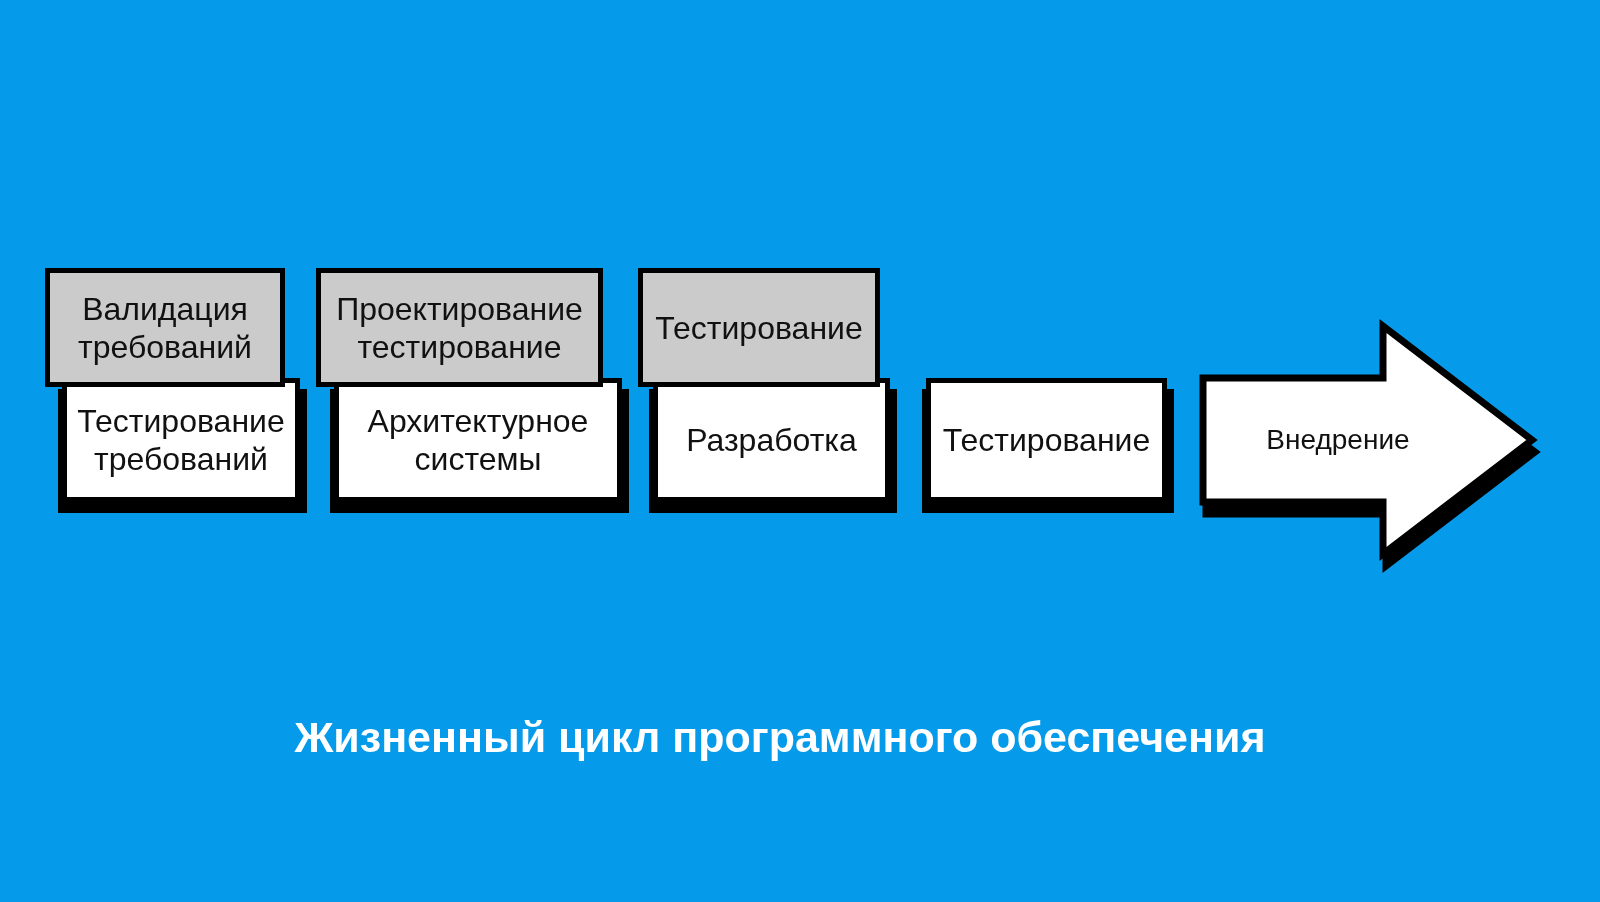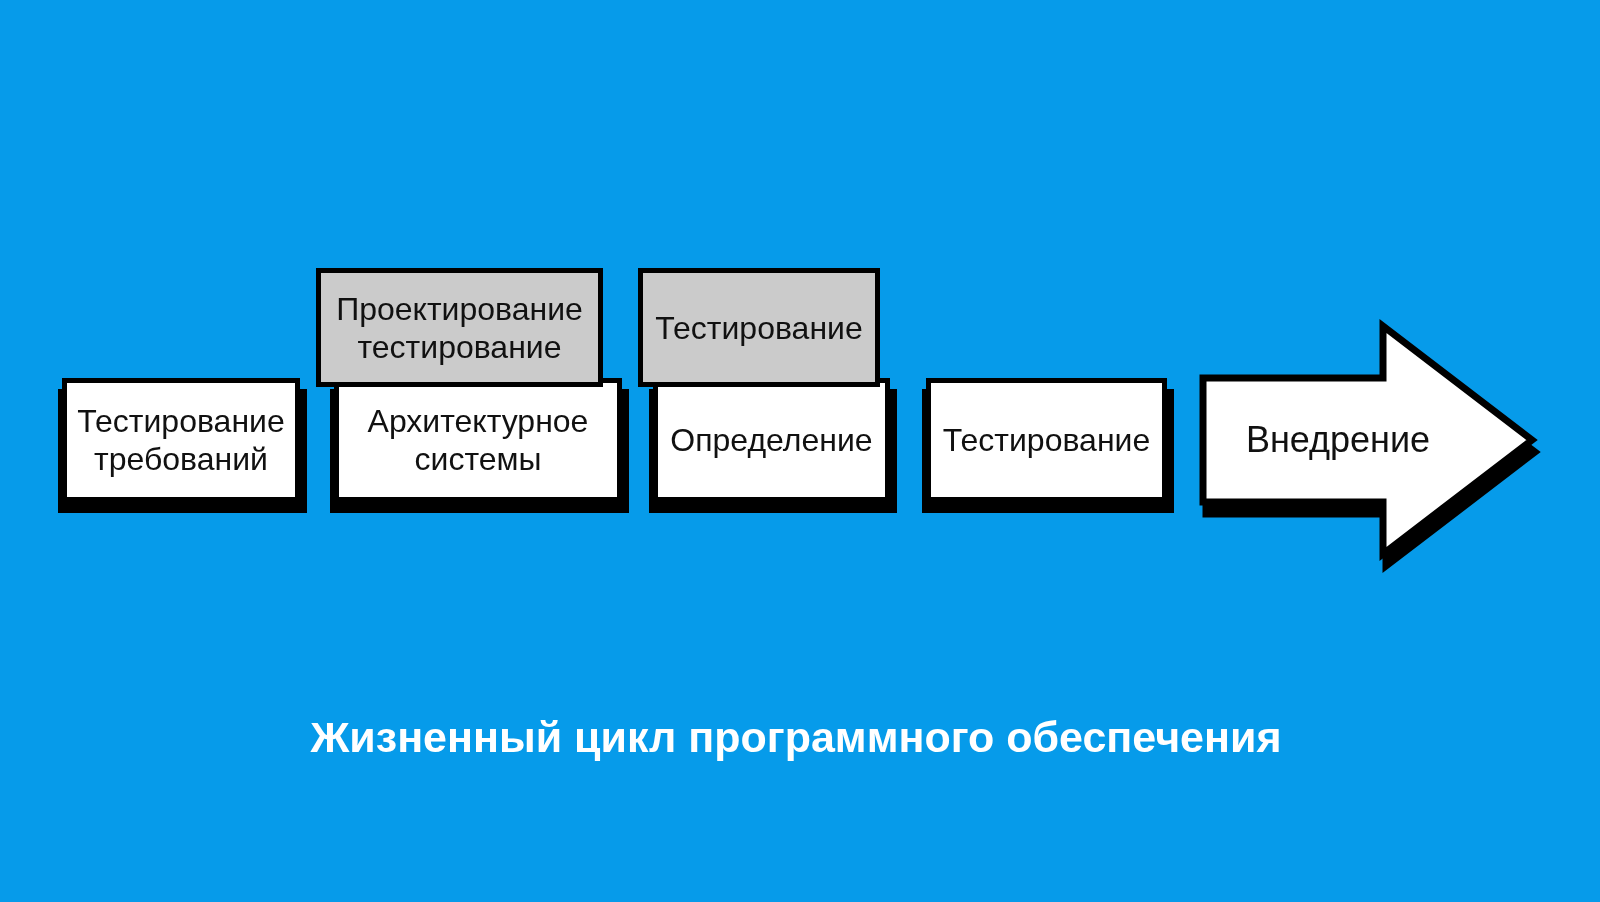--- a/index.html
+++ b/index.html
@@ -37,43 +37,44 @@
   }
   .box.overlay{
     background:var(--overlay-fill);
     z-index:2;
   }
   .arrow-svg{position:absolute;left:1190px;top:310px;width:370px;height:270px;z-index:1;}
   .arrow-label{
     position:absolute;
     left:1203px;top:378px;width:270px;height:124px;
     display:flex;align-items:center;justify-content:center;
-    font-size:36px;color:var(--box-text);z-index:2;text-align:center;
+    font-size:28px;color:var(--box-text);z-index:2;text-align:center;
   }
   .title{
     position:absolute;
-    left:16px;top:711px;width:1560px;
+    left:0;top:711px;width:1560px;
     text-align:center;
     color:var(--title-text);
     font-size:43px;
     font-weight:700;
     line-height:52px;
   }
 </style>
 </head>
 <body>
 
 <div class="canvas">
 
   <div class="box base" style="left:62px;top:378px;width:238px;height:124px">Тестирование требований</div>
+  <div class="box overlay" style="left:45px;top:268px;width:240px;height:119px">Валидация требований</div>
 
   <div class="box base" style="left:334px;top:378px;width:288px;height:124px">Архитектурное системы</div>
   <div class="box overlay" style="left:316px;top:268px;width:287px;height:119px">Проектирование тестирование</div>
 
-  <div class="box base" style="left:653px;top:378px;width:237px;height:124px">Определение</div>
+  <div class="box base" style="left:653px;top:378px;width:237px;height:124px">Разработка</div>
   <div class="box overlay" style="left:638px;top:268px;width:242px;height:119px">Тестирование</div>
 
   <div class="box base" style="left:926px;top:378px;width:241px;height:124px">Тестирование</div>
 
   <svg class="arrow-svg" viewBox="1190 310 370 270">
     <polygon points="1206,390 1386,390 1386,338 1535,452 1386,566 1386,514 1206,514" fill="#000000" stroke="#000000" stroke-width="7"></polygon>
     <polygon points="1203,378 1383,378 1383,326 1532,440 1383,554 1383,502 1203,502" fill="#FFFFFF" stroke="#000000" stroke-width="7" stroke-linejoin="miter"></polygon>
   </svg>
   <div class="arrow-label">Внедрение</div>
 

